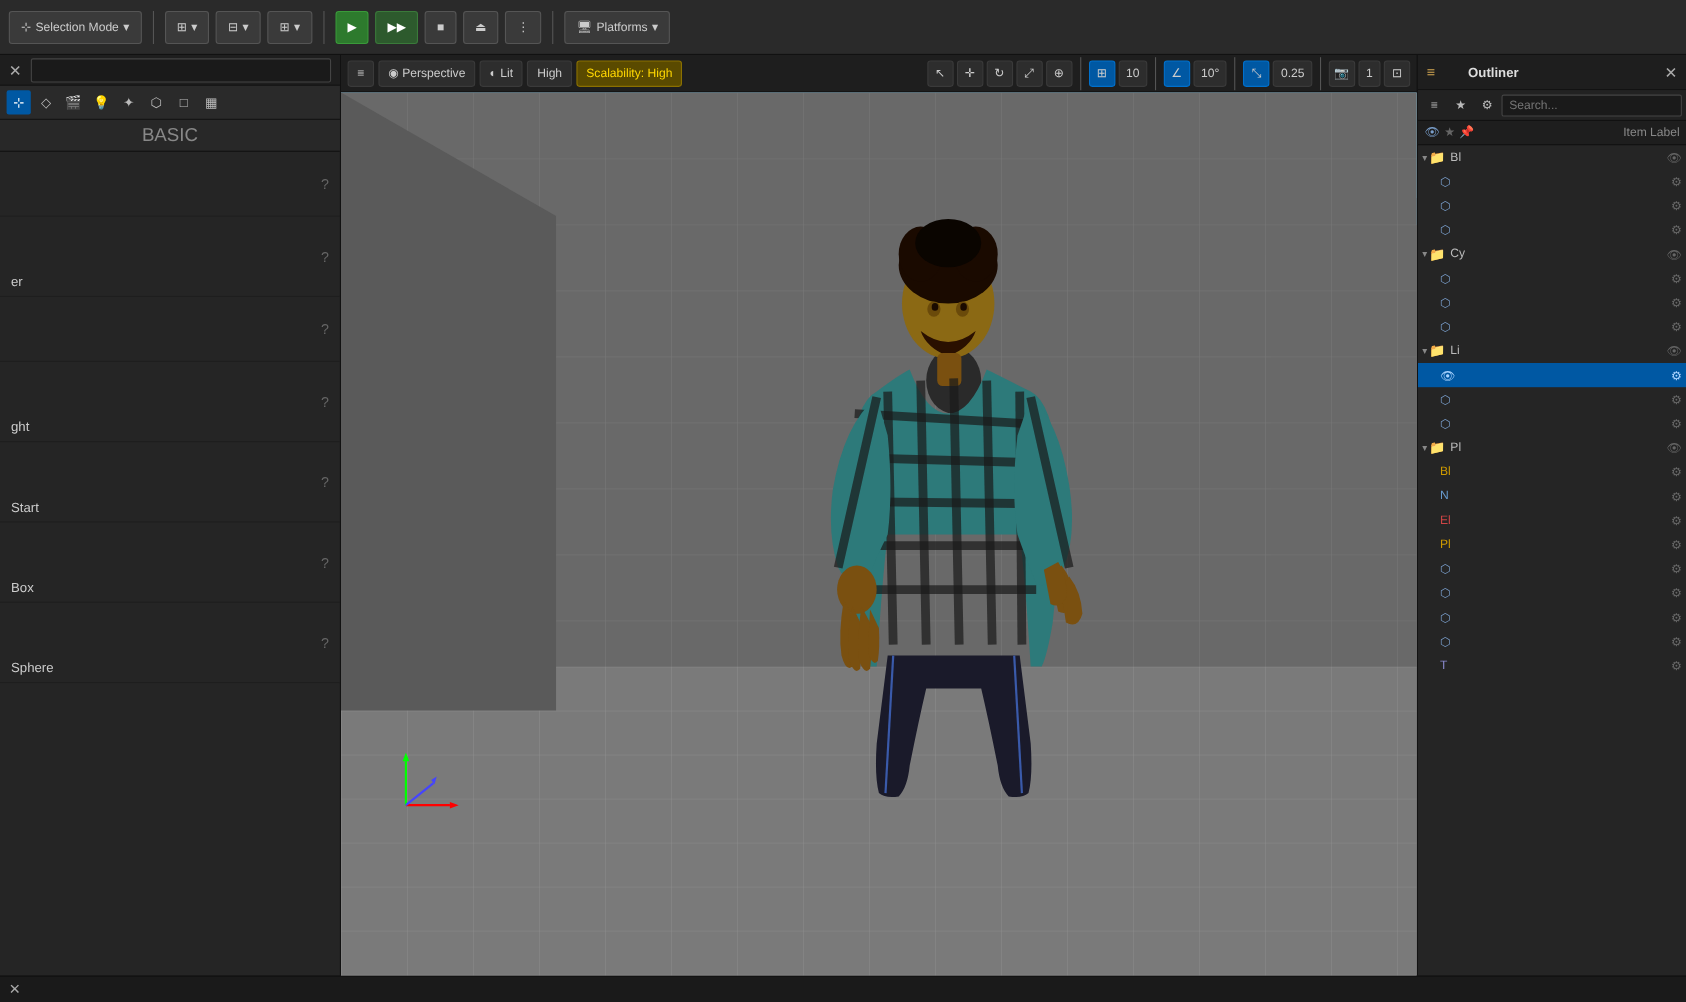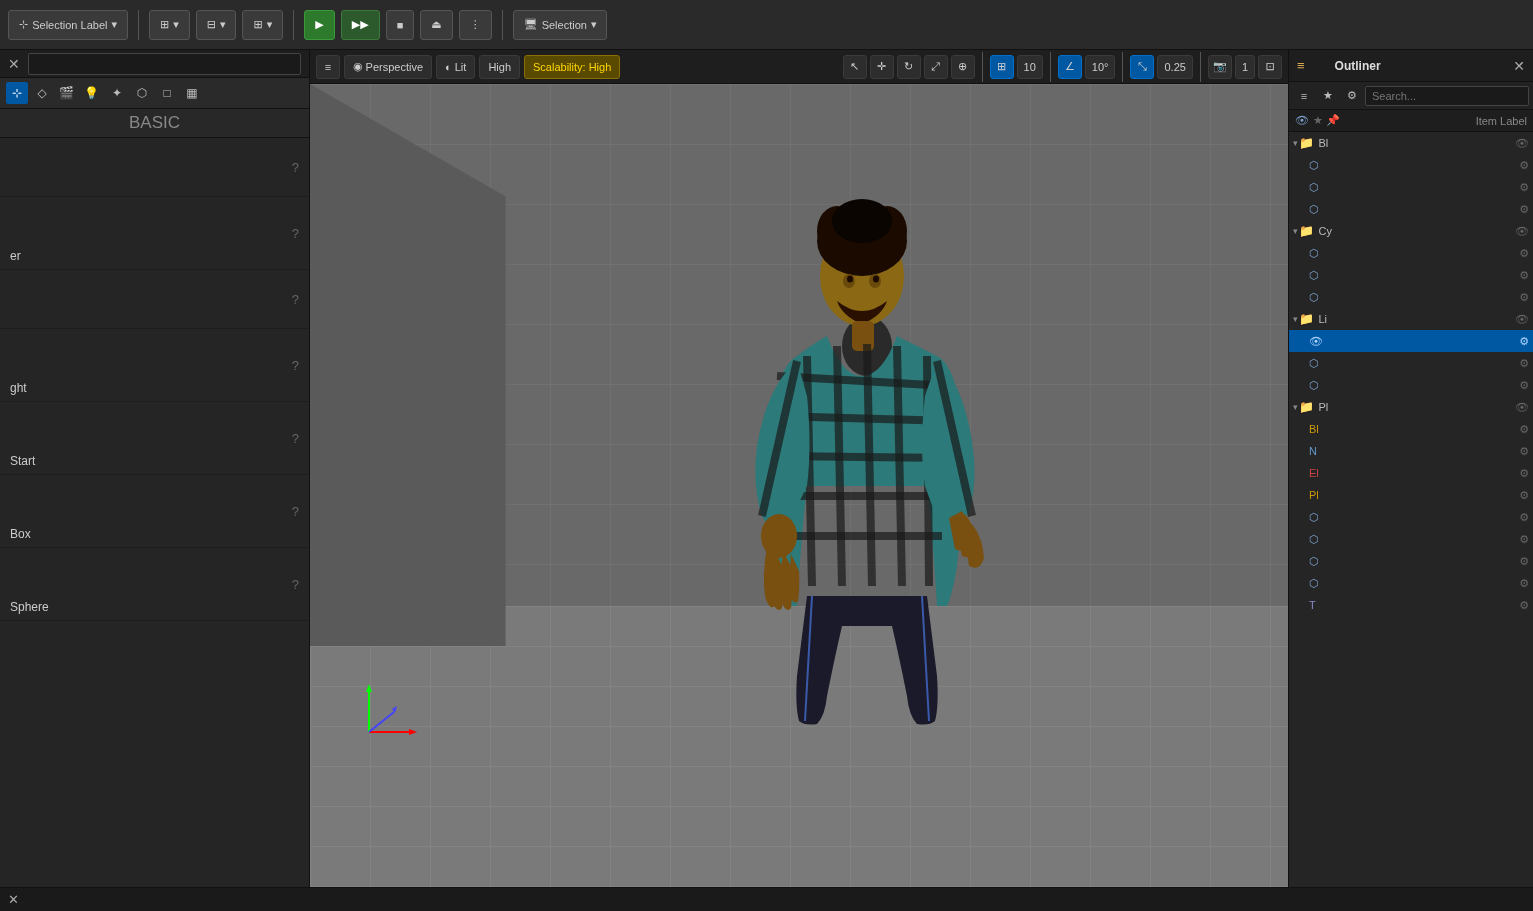--- a/index.html
+++ b/index.html
@@ -375,21 +375,21 @@
       margin-right: 8px;
     }
   </style>
 </head>
 <body>
 
 <div class="top-toolbar">
 
   <button class="toolbar-btn">
     <span>⊹</span>
-    <span>Selection Label</span>
+    <span>Selection Mode</span>
     <span>▾</span>
   </button>
 
   <div class="toolbar-separator"></div>
 
   <button class="toolbar-btn">
     <span>⊞</span>
     <span>▾</span>
   </button>
   <button class="toolbar-btn">
@@ -416,21 +416,21 @@
     <span>⏏</span>
   </button>
   <button class="toolbar-btn">
     <span>⋮</span>
   </button>
 
   <div class="toolbar-separator"></div>
 
   <button class="toolbar-btn platforms-btn">
     <span>🖥</span>
-    <span>Selection</span>
+    <span>Platforms</span>
     <span>▾</span>
   </button>
 </div>
 
 <div class="main-area">
 
   <div class="left-panel">
     <div class="left-panel-header">
       <span class="close-x">✕</span>
       <input type="text" class="search-box" placeholder="" style="">

